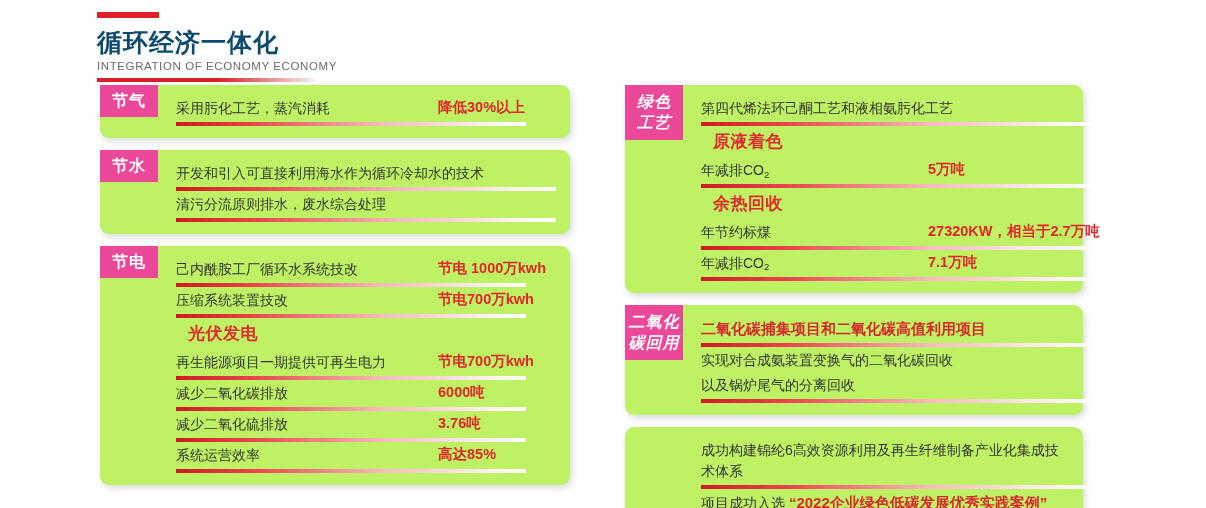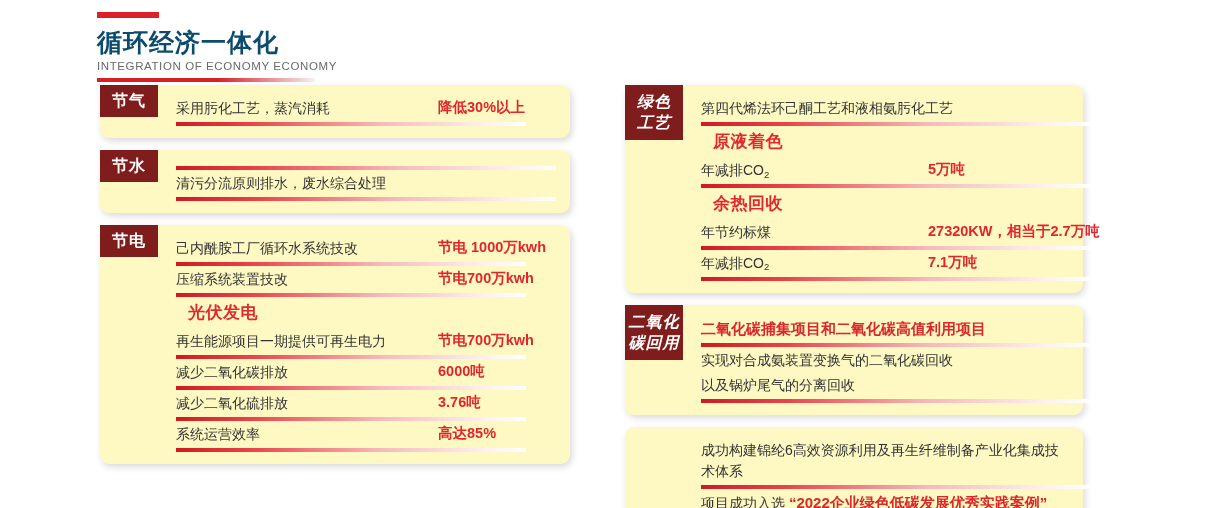--- a/index.html
+++ b/index.html
@@ -69,34 +69,34 @@
   }
 
   
   .block {
     position: relative;
     margin-bottom: 12px;
   }
   .block:last-child { margin-bottom: 0; }
 
   .card {
-    background: #fef9c3;
+    background: #bef264;
     border-radius: 9px;
     box-shadow: 2px 3px 7px rgba(0,0,0,0.15);
     padding: 10px 16px 12px 76px;
     min-height: 44px;
   }
   .col-right .card { padding-left: 76px; }
 
   .badge {
     position: absolute;
     left: 0;
     top: 0;
     width: 58px;
-    background: #7f1d1d;
+    background: #ec4899;
     color: #ffffff;
     font-size: 16px;
     font-weight: bold;
     text-align: center;
     letter-spacing: 1px;
     z-index: 3;
     line-height: 1.32;
     padding: 5px 0 6px;
   }
   .badge.two-line { padding: 6px 0 7px; font-style: italic; }
@@ -201,20 +201,21 @@
         <span class="row-value fixed-left">降低30%以上</span>
         <span class="underline"></span>
       </div>
     </div>
   </div>
 
   <div class="block">
     <div class="badge">节水</div>
     <div class="card">
       <div class="row">
+        <span class="row-label">开发和引入可直接利用海水作为循环冷却水的技术</span>
         <span class="underline w-long"></span>
       </div>
       <div class="row">
         <span class="row-label">清污分流原则排水，废水综合处理</span>
         <span class="underline w-long"></span>
       </div>
     </div>
   </div>
 
   <div class="block">

